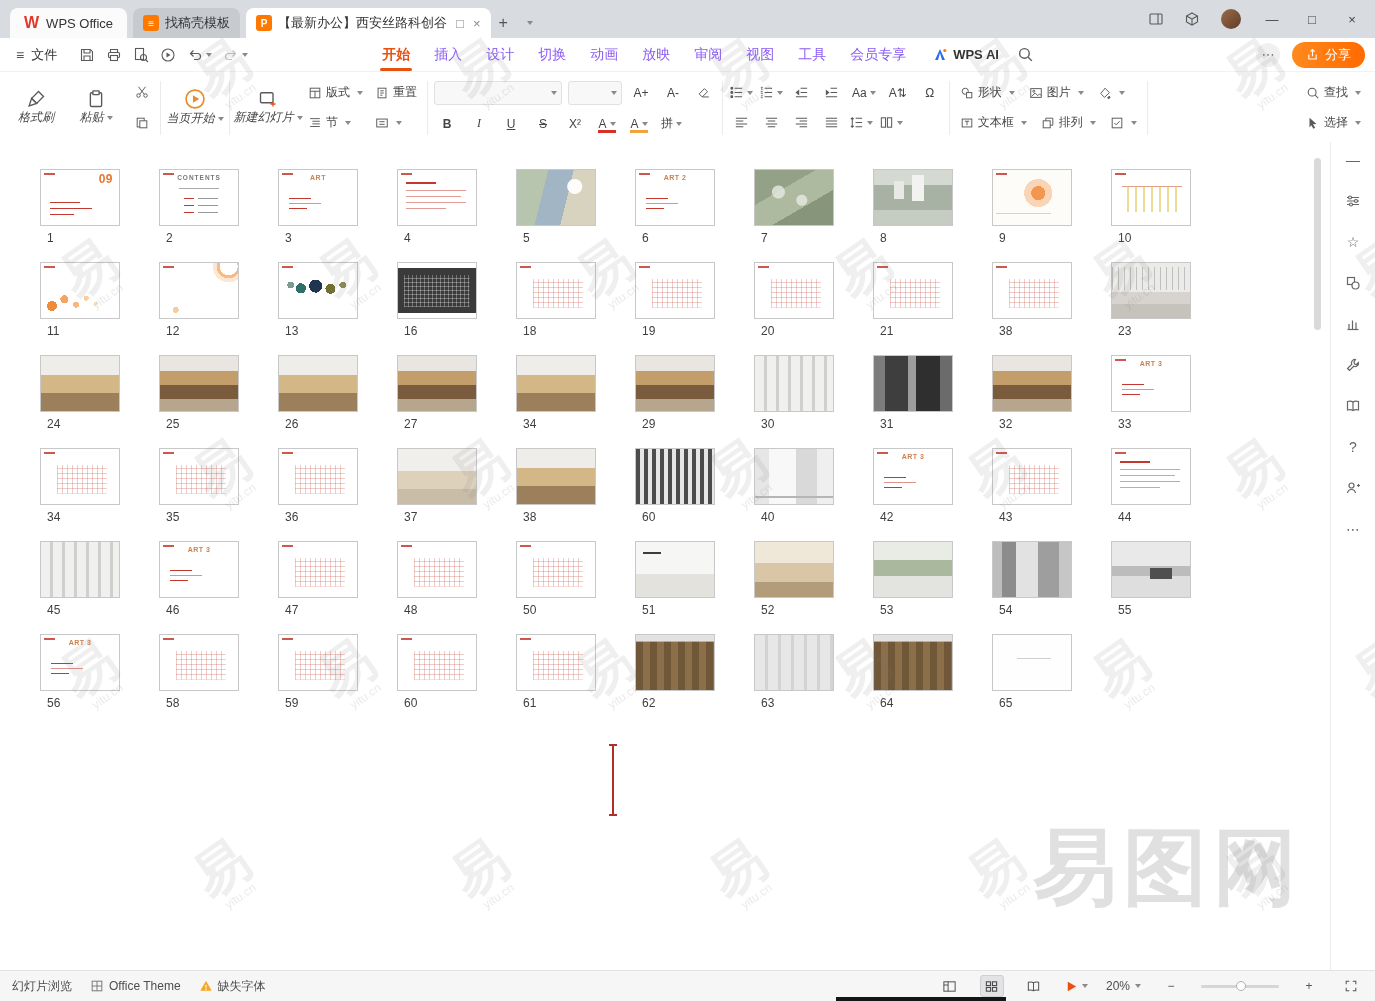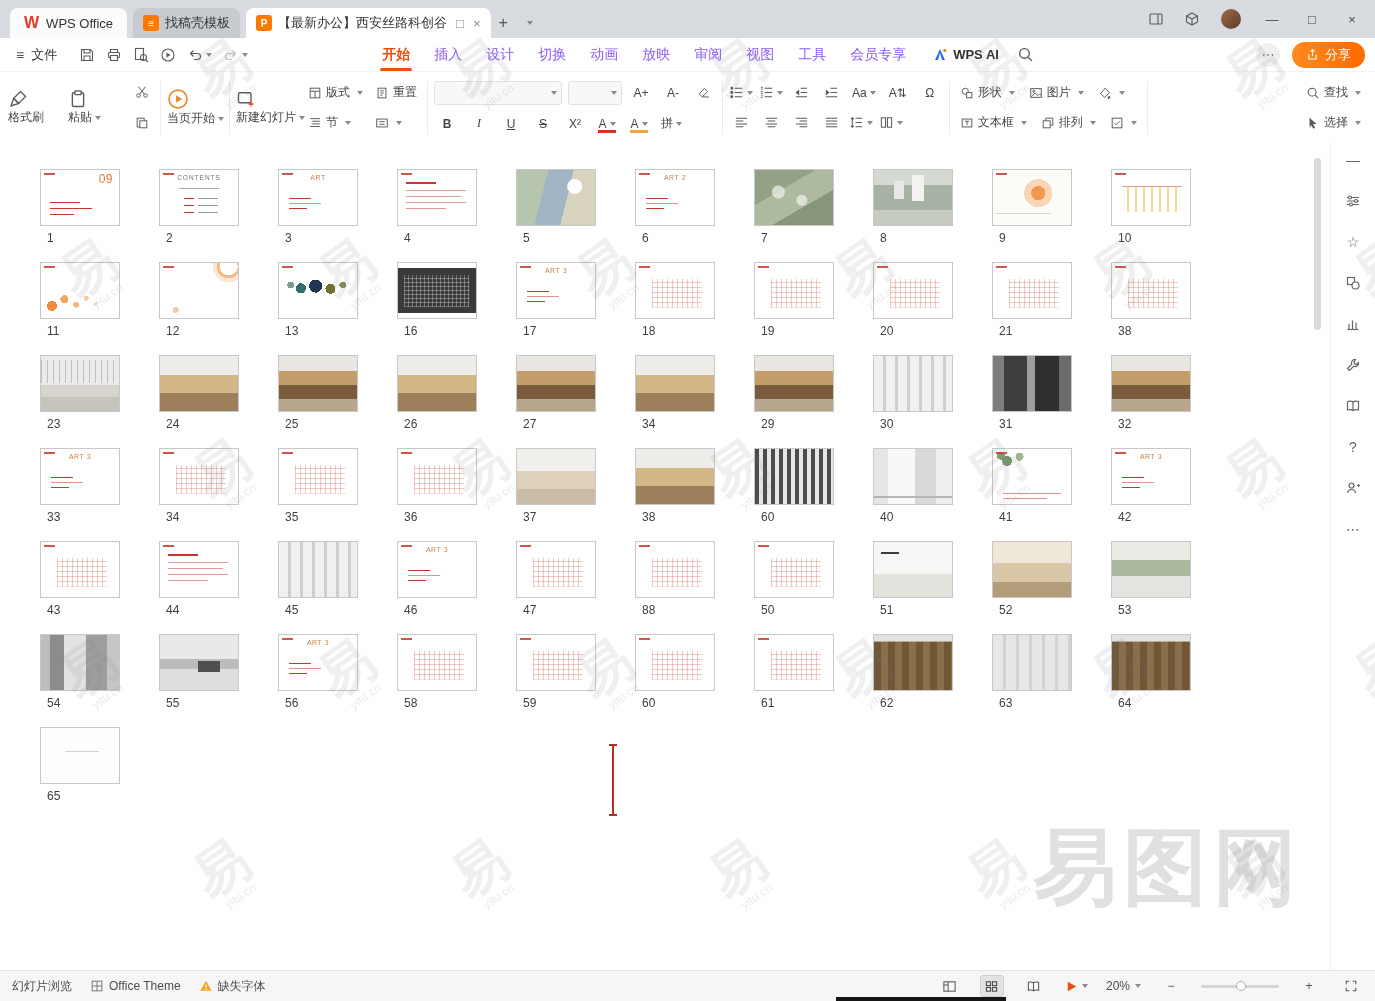--- a/index.html
+++ b/index.html
@@ -37,21 +37,21 @@
   .wps-ai{display:flex;align-items:center;gap:5px;font-weight:bold;margin-left:14px;white-space:nowrap;}
   .searchbtn{margin-left:14px;}
   .mb-spacer{flex:1;}
   .more-circle{width:24px;height:24px;border-radius:50%;background:#f0f0f0;color:#777;display:flex;align-items:center;justify-content:center;font-size:13px;}
   .share-btn{margin-left:12px;height:26px;border-radius:13px;background:linear-gradient(90deg,#ff8a1e,#ff6a00);color:#fff;display:flex;align-items:center;gap:6px;padding:0 14px;}
 
   
   .ribbon{height:71px;background:#fff;border-top:1px solid #f2f2f2;border-bottom:1px solid #e4e4e4;display:flex;align-items:center;padding:0 8px;}
   .vsep{width:1px;height:54px;background:#ebebeb;margin:0 6px;flex:none;}
   .rgroup{display:flex;align-items:center;gap:4px;flex:none;}
-  .bigbtn{width:56px;height:62px;display:flex;flex-direction:column;justify-content:center;gap:0;border-radius:4px;flex:none;}
+  .bigbtn{width:56px;height:62px;display:flex;flex-direction:column;align-items:center;justify-content:center;gap:0;border-radius:4px;flex:none;font-style:italic;}
   .blabel{font-size:12px;color:#464646;display:flex;align-items:center;white-space:nowrap;}
   .minicol{display:flex;flex-direction:column;gap:9px;margin-left:2px;}
   .colstack{display:flex;flex-direction:column;gap:8px;}
   .row{display:flex;align-items:center;gap:6px;}
   .sbtn{width:24px;height:22px;display:flex;align-items:center;justify-content:center;border-radius:3px;flex:none;}
   .sbtn-l{display:flex;align-items:center;gap:4px;font-size:12px;color:#464646;height:22px;padding:0 4px;border-radius:3px;white-space:nowrap;}
   .combo{height:22px;border:1px solid #e1e1e1;background:#f8f8f8;border-radius:3px;position:relative;}
   .combo.font{width:126px;}
   .combo.size{width:52px;}
   .combo .caret{position:absolute;right:4px;top:9px;}
@@ -67,21 +67,21 @@
   
   .right-rail{position:absolute;top:142px;right:0;width:44px;bottom:30px;background:#fff;border-left:1px solid #ededed;display:flex;flex-direction:column;align-items:center;padding-top:8px;gap:21px;z-index:4;}
   .rail-ico{width:20px;height:20px;display:flex;align-items:center;justify-content:center;color:#666;font-size:14px;}
 
   
   .content{position:absolute;left:0;top:142px;right:44px;bottom:30px;background:#fff;overflow:hidden;}
   .slides-grid{display:grid;grid-template-columns:repeat(10,80px);column-gap:39px;row-gap:17px;padding:27px 0 0 40px;}
   .slide-cell{width:80px;}
   .thumb{width:80px;height:57px;background:#fff;border:1px solid #c8c8c8;position:relative;box-sizing:border-box;overflow:hidden;}
   .slide-num{margin-top:5px;font-size:12px;color:#3f3f3f;padding-left:7px;line-height:14px;}
-  .lbl{position:absolute;top:4px;left:0;right:0;text-align:center;font-size:7px;font-weight:normal;color:#c8824f;letter-spacing:.5px;}
+  .lbl{position:absolute;top:4px;left:0;right:0;text-align:center;font-size:7px;font-weight:bold;color:#c8824f;letter-spacing:.5px;}
   .k-title .lbl{text-align:right;right:6px;left:auto;font-size:12px;color:#e87733;top:2px;}
   .k-contents .lbl{color:#777;font-size:6.5px;letter-spacing:1px;}
   .k-title::before,.k-contents::before,.k-art::before,.k-text::before,.k-map2::before,.k-plan_y::before,.k-dots::before,.k-swirl::before,.k-circles::before,.k-plan::before,.k-plants::before{content:'';position:absolute;top:3px;left:3px;width:11px;height:2px;background:#c4392e;opacity:.85;}
 
   .k-title{background:linear-gradient(#c4392e 0 0) 9px 32px/30px 1px no-repeat,linear-gradient(#c4392e 0 0) 9px 38px/42px 1px no-repeat,linear-gradient(#c4392e 0 0) 9px 44px/24px 1px no-repeat,#fff;}
   .k-contents{background:linear-gradient(#aaa 0 0) 50% 18px/40px 1px no-repeat,linear-gradient(#c4392e 0 0) 24px 28px/10px 1px no-repeat,linear-gradient(#999 0 0) 38px 28px/20px 1px no-repeat,linear-gradient(#c4392e 0 0) 24px 35px/10px 1px no-repeat,linear-gradient(#999 0 0) 38px 35px/20px 1px no-repeat,linear-gradient(#c4392e 0 0) 24px 42px/10px 1px no-repeat,linear-gradient(#999 0 0) 38px 42px/20px 1px no-repeat,#fff;}
   .k-art{background:linear-gradient(#c4392e 0 0) 10px 28px/22px 1px no-repeat,linear-gradient(rgba(196,57,46,.55) 0 0) 10px 33px/32px 1px no-repeat,linear-gradient(#c4392e 0 0) 10px 38px/18px 1px no-repeat,#fff;}
   .k-text{background:linear-gradient(#c4392e 0 0) 8px 12px/30px 2px no-repeat,linear-gradient(rgba(196,57,46,.5) 0 0) 8px 20px/60px 1px no-repeat,linear-gradient(rgba(196,57,46,.5) 0 0) 8px 26px/55px 1px no-repeat,linear-gradient(rgba(196,57,46,.5) 0 0) 8px 32px/60px 1px no-repeat,linear-gradient(rgba(196,57,46,.5) 0 0) 8px 38px/40px 1px no-repeat,#fff;}
   .k-map{background:radial-gradient(circle at 74% 30%,rgba(255,255,255,.95) 0 7px,transparent 8px),linear-gradient(104deg,#b7c5ae 0 34%,#a2b5c5 34% 62%,#d8d3bf 62%);}
   .k-aerial{background:radial-gradient(circle at 30% 40%,rgba(230,235,225,.8) 0 6px,transparent 7px),radial-gradient(circle at 60% 55%,rgba(240,240,235,.7) 0 5px,transparent 6px),linear-gradient(150deg,#93a287 0 35%,#aebaa0 35% 65%,#87957b 65%);}
@@ -604,26 +604,20 @@
         </div>
         <div class="slide-cell">
           <div class="thumb k-circles"></div>
           <div class="slide-num">13</div>
         </div>
         <div class="slide-cell">
           <div class="thumb k-plan_dark"></div>
           <div class="slide-num">16</div>
         </div>
         <div class="slide-cell">
-          <div class="thumb k-art">
-            <div class="lbl">ART 3</div>
-          </div>
-          <div class="slide-num">17</div>
-        </div>
-        <div class="slide-cell">
           <div class="thumb k-plan"></div>
           <div class="slide-num">18</div>
         </div>
         <div class="slide-cell">
           <div class="thumb k-plan"></div>
           <div class="slide-num">19</div>
         </div>
         <div class="slide-cell">
           <div class="thumb k-plan"></div>
           <div class="slide-num">20</div>
@@ -704,24 +698,20 @@
         </div>
         <div class="slide-cell">
           <div class="thumb k-stripes"></div>
           <div class="slide-num">60</div>
         </div>
         <div class="slide-cell">
           <div class="thumb k-corr_light"></div>
           <div class="slide-num">40</div>
         </div>
         <div class="slide-cell">
-          <div class="thumb k-plants"></div>
-          <div class="slide-num">41</div>
-        </div>
-        <div class="slide-cell">
           <div class="thumb k-art">
             <div class="lbl">ART 3</div>
           </div>
           <div class="slide-num">42</div>
         </div>
         <div class="slide-cell">
           <div class="thumb k-plan"></div>
           <div class="slide-num">43</div>
         </div>
         <div class="slide-cell">
@@ -737,21 +727,21 @@
             <div class="lbl">ART 3</div>
           </div>
           <div class="slide-num">46</div>
         </div>
         <div class="slide-cell">
           <div class="thumb k-plan"></div>
           <div class="slide-num">47</div>
         </div>
         <div class="slide-cell">
           <div class="thumb k-plan"></div>
-          <div class="slide-num">88</div>
+          <div class="slide-num">48</div>
         </div>
         <div class="slide-cell">
           <div class="thumb k-plan"></div>
           <div class="slide-num">50</div>
         </div>
         <div class="slide-cell">
           <div class="thumb k-int_white"></div>
           <div class="slide-num">51</div>
         </div>
         <div class="slide-cell">

